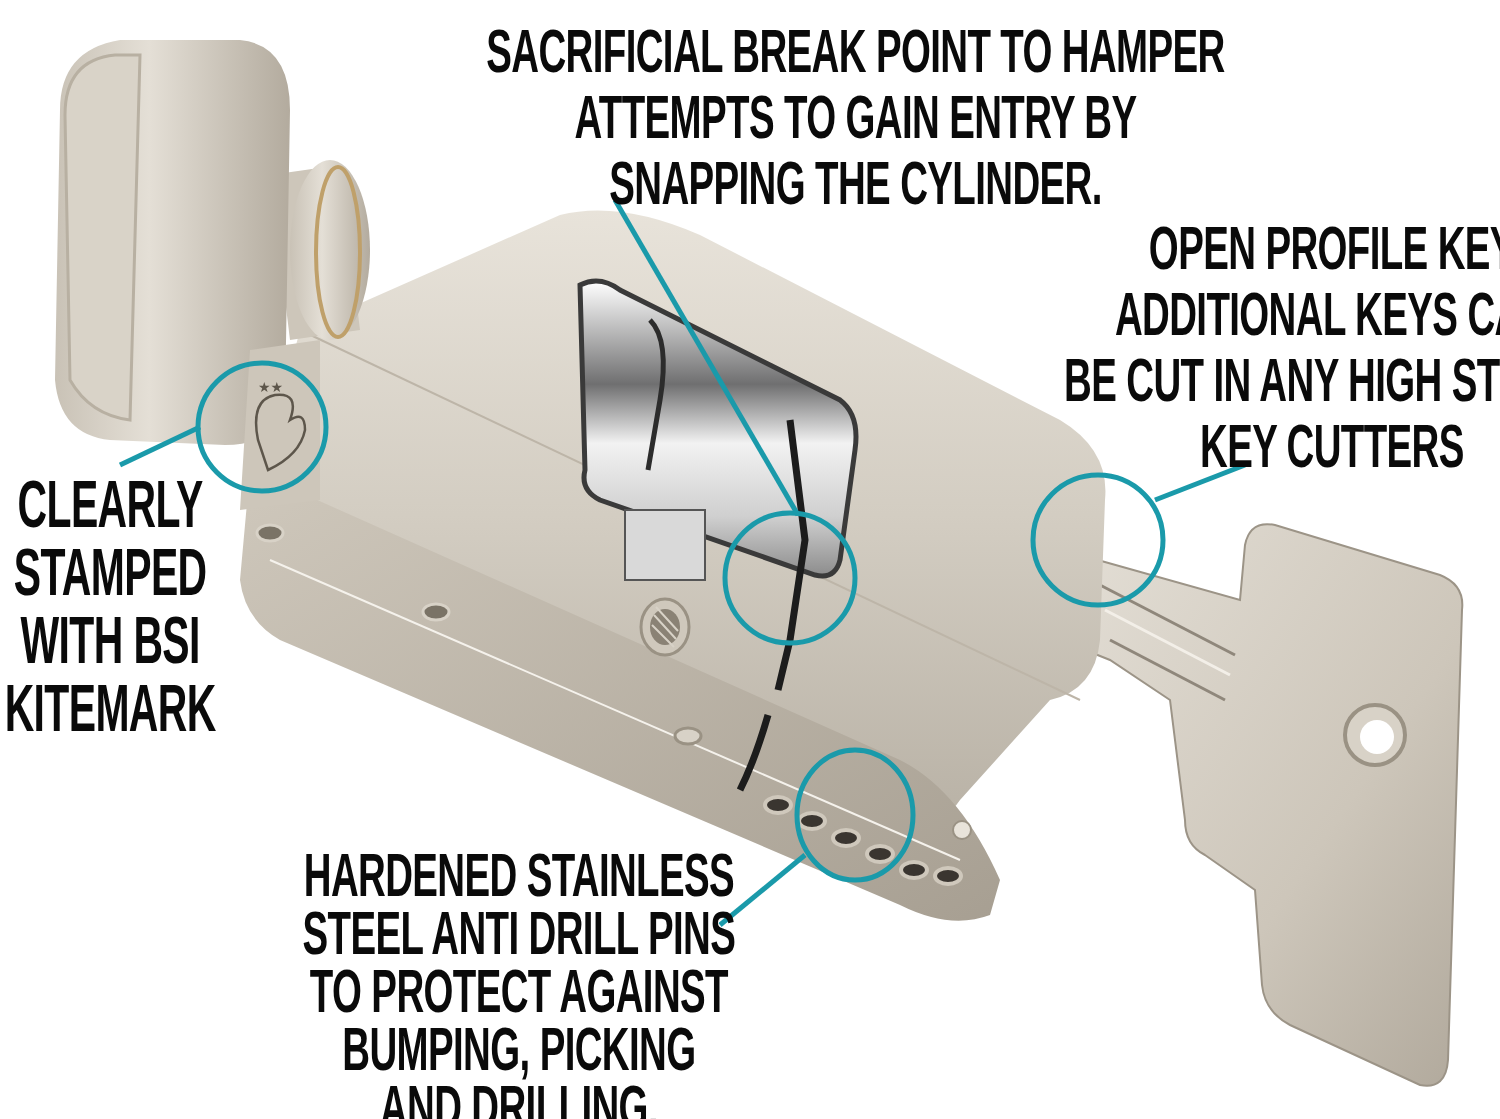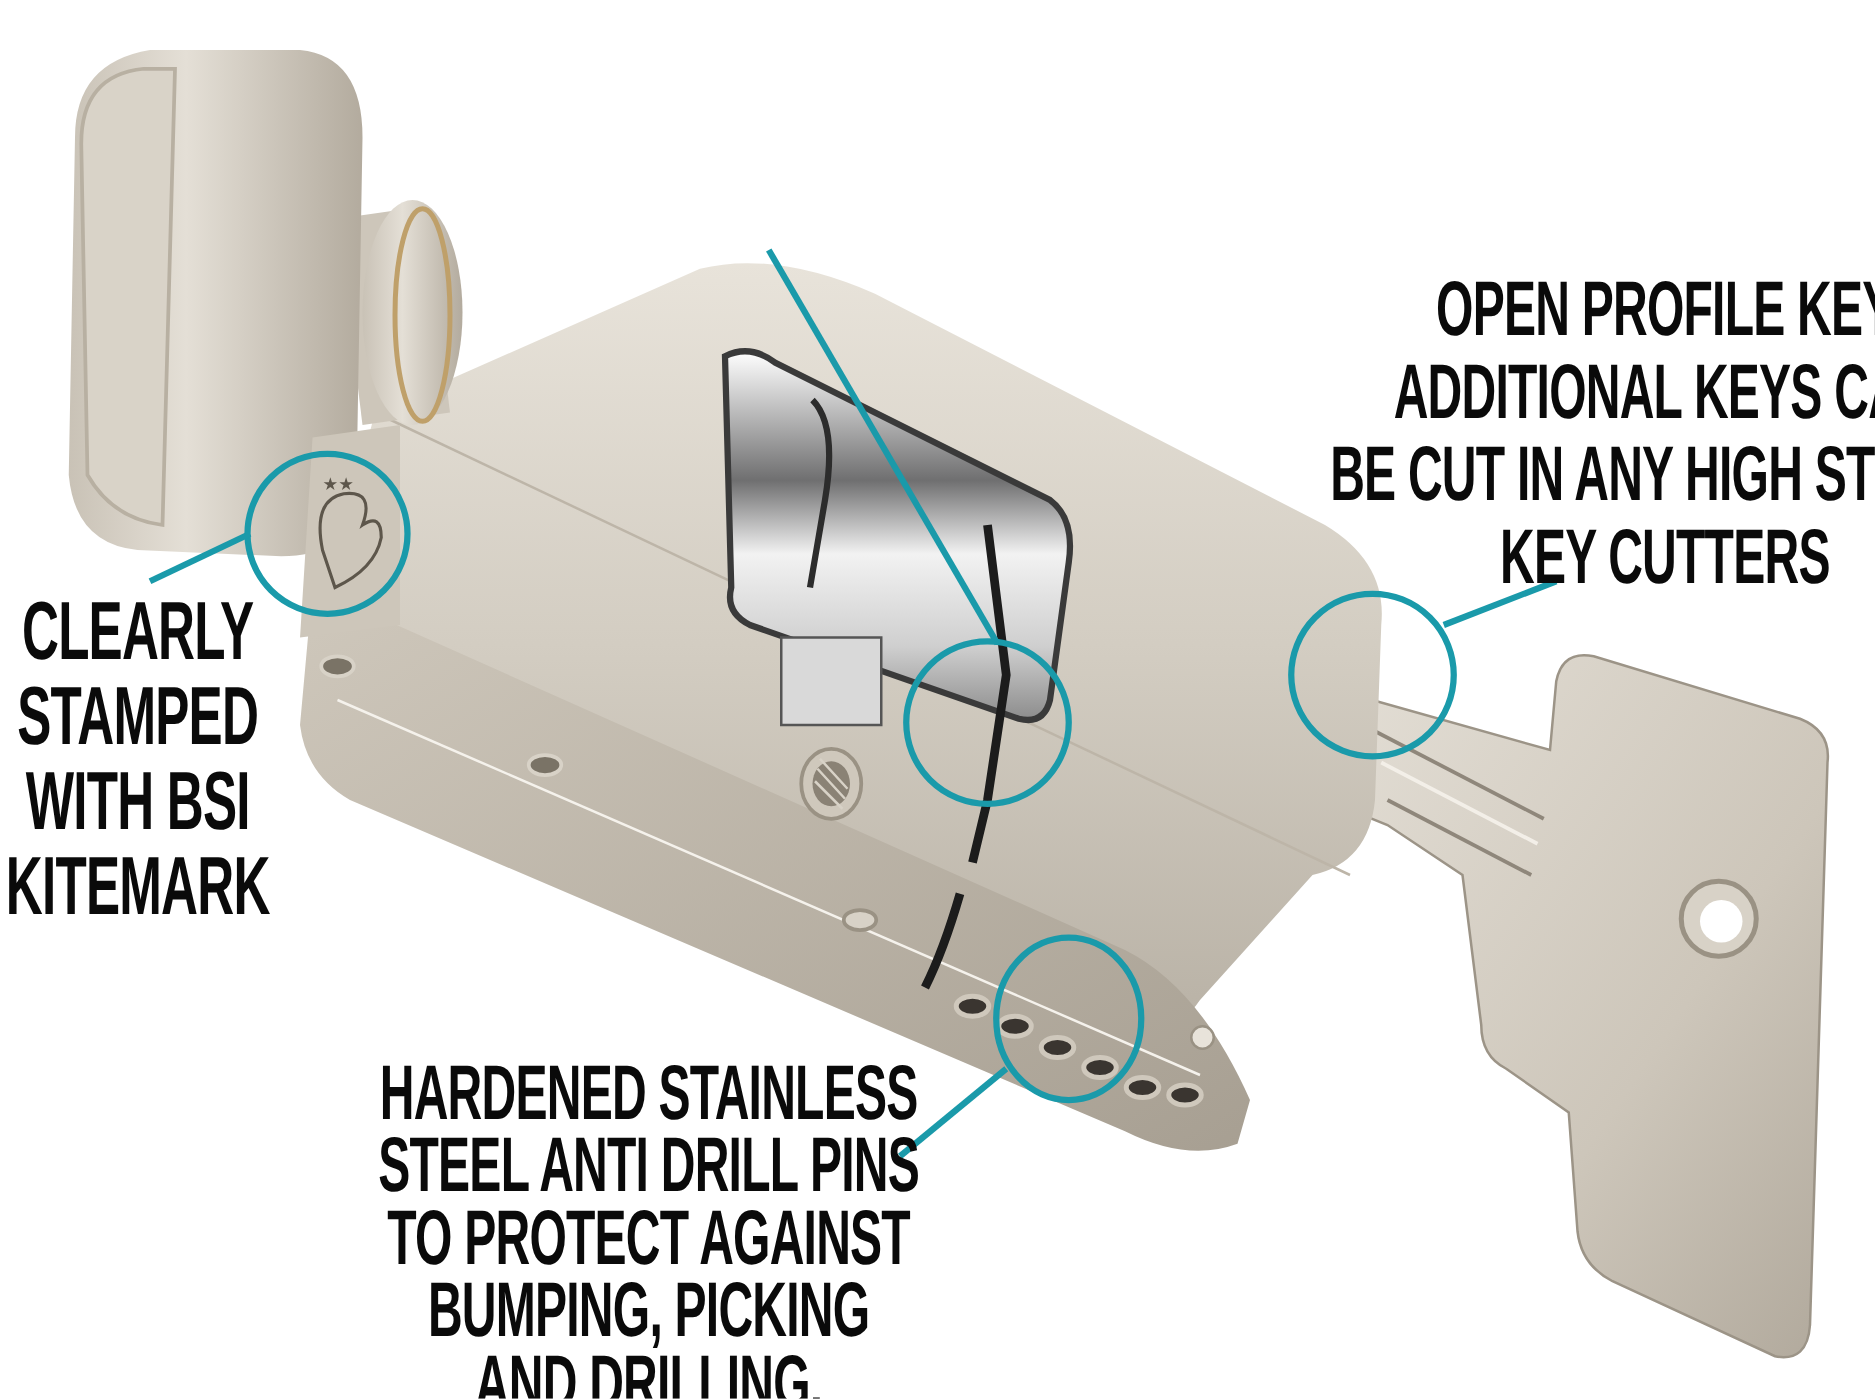--- a/index.html
+++ b/index.html
@@ -183,20 +183,27 @@
       <line x1="615" y1="200" x2="798" y2="515"></line>
 
       <circle cx="1098" cy="540" r="65"></circle>
       <line x1="1155" y1="500" x2="1245" y2="465"></line>
 
       <ellipse cx="855" cy="815" rx="58" ry="65"></ellipse>
       <line x1="805" y1="855" x2="720" y2="925"></line>
     </g>
   </svg>
 
+  <div id="callout-break" class="callout-text">
+    <span class="condensed">
+      <span class="line">SACRIFICIAL BREAK POINT TO HAMPER</span>
+      <span class="line">ATTEMPTS TO GAIN ENTRY BY</span>
+      <span class="line">SNAPPING THE CYLINDER.</span>
+    </span>
+  </div>
 
   <div id="callout-key" class="callout-text">
     <span class="condensed">
       <span class="line">OPEN PROFILE KEY</span>
       <span class="line">ADDITIONAL KEYS CAN</span>
       <span class="line">BE CUT IN ANY HIGH STREET</span>
       <span class="line">KEY CUTTERS</span>
     </span>
   </div>
 

